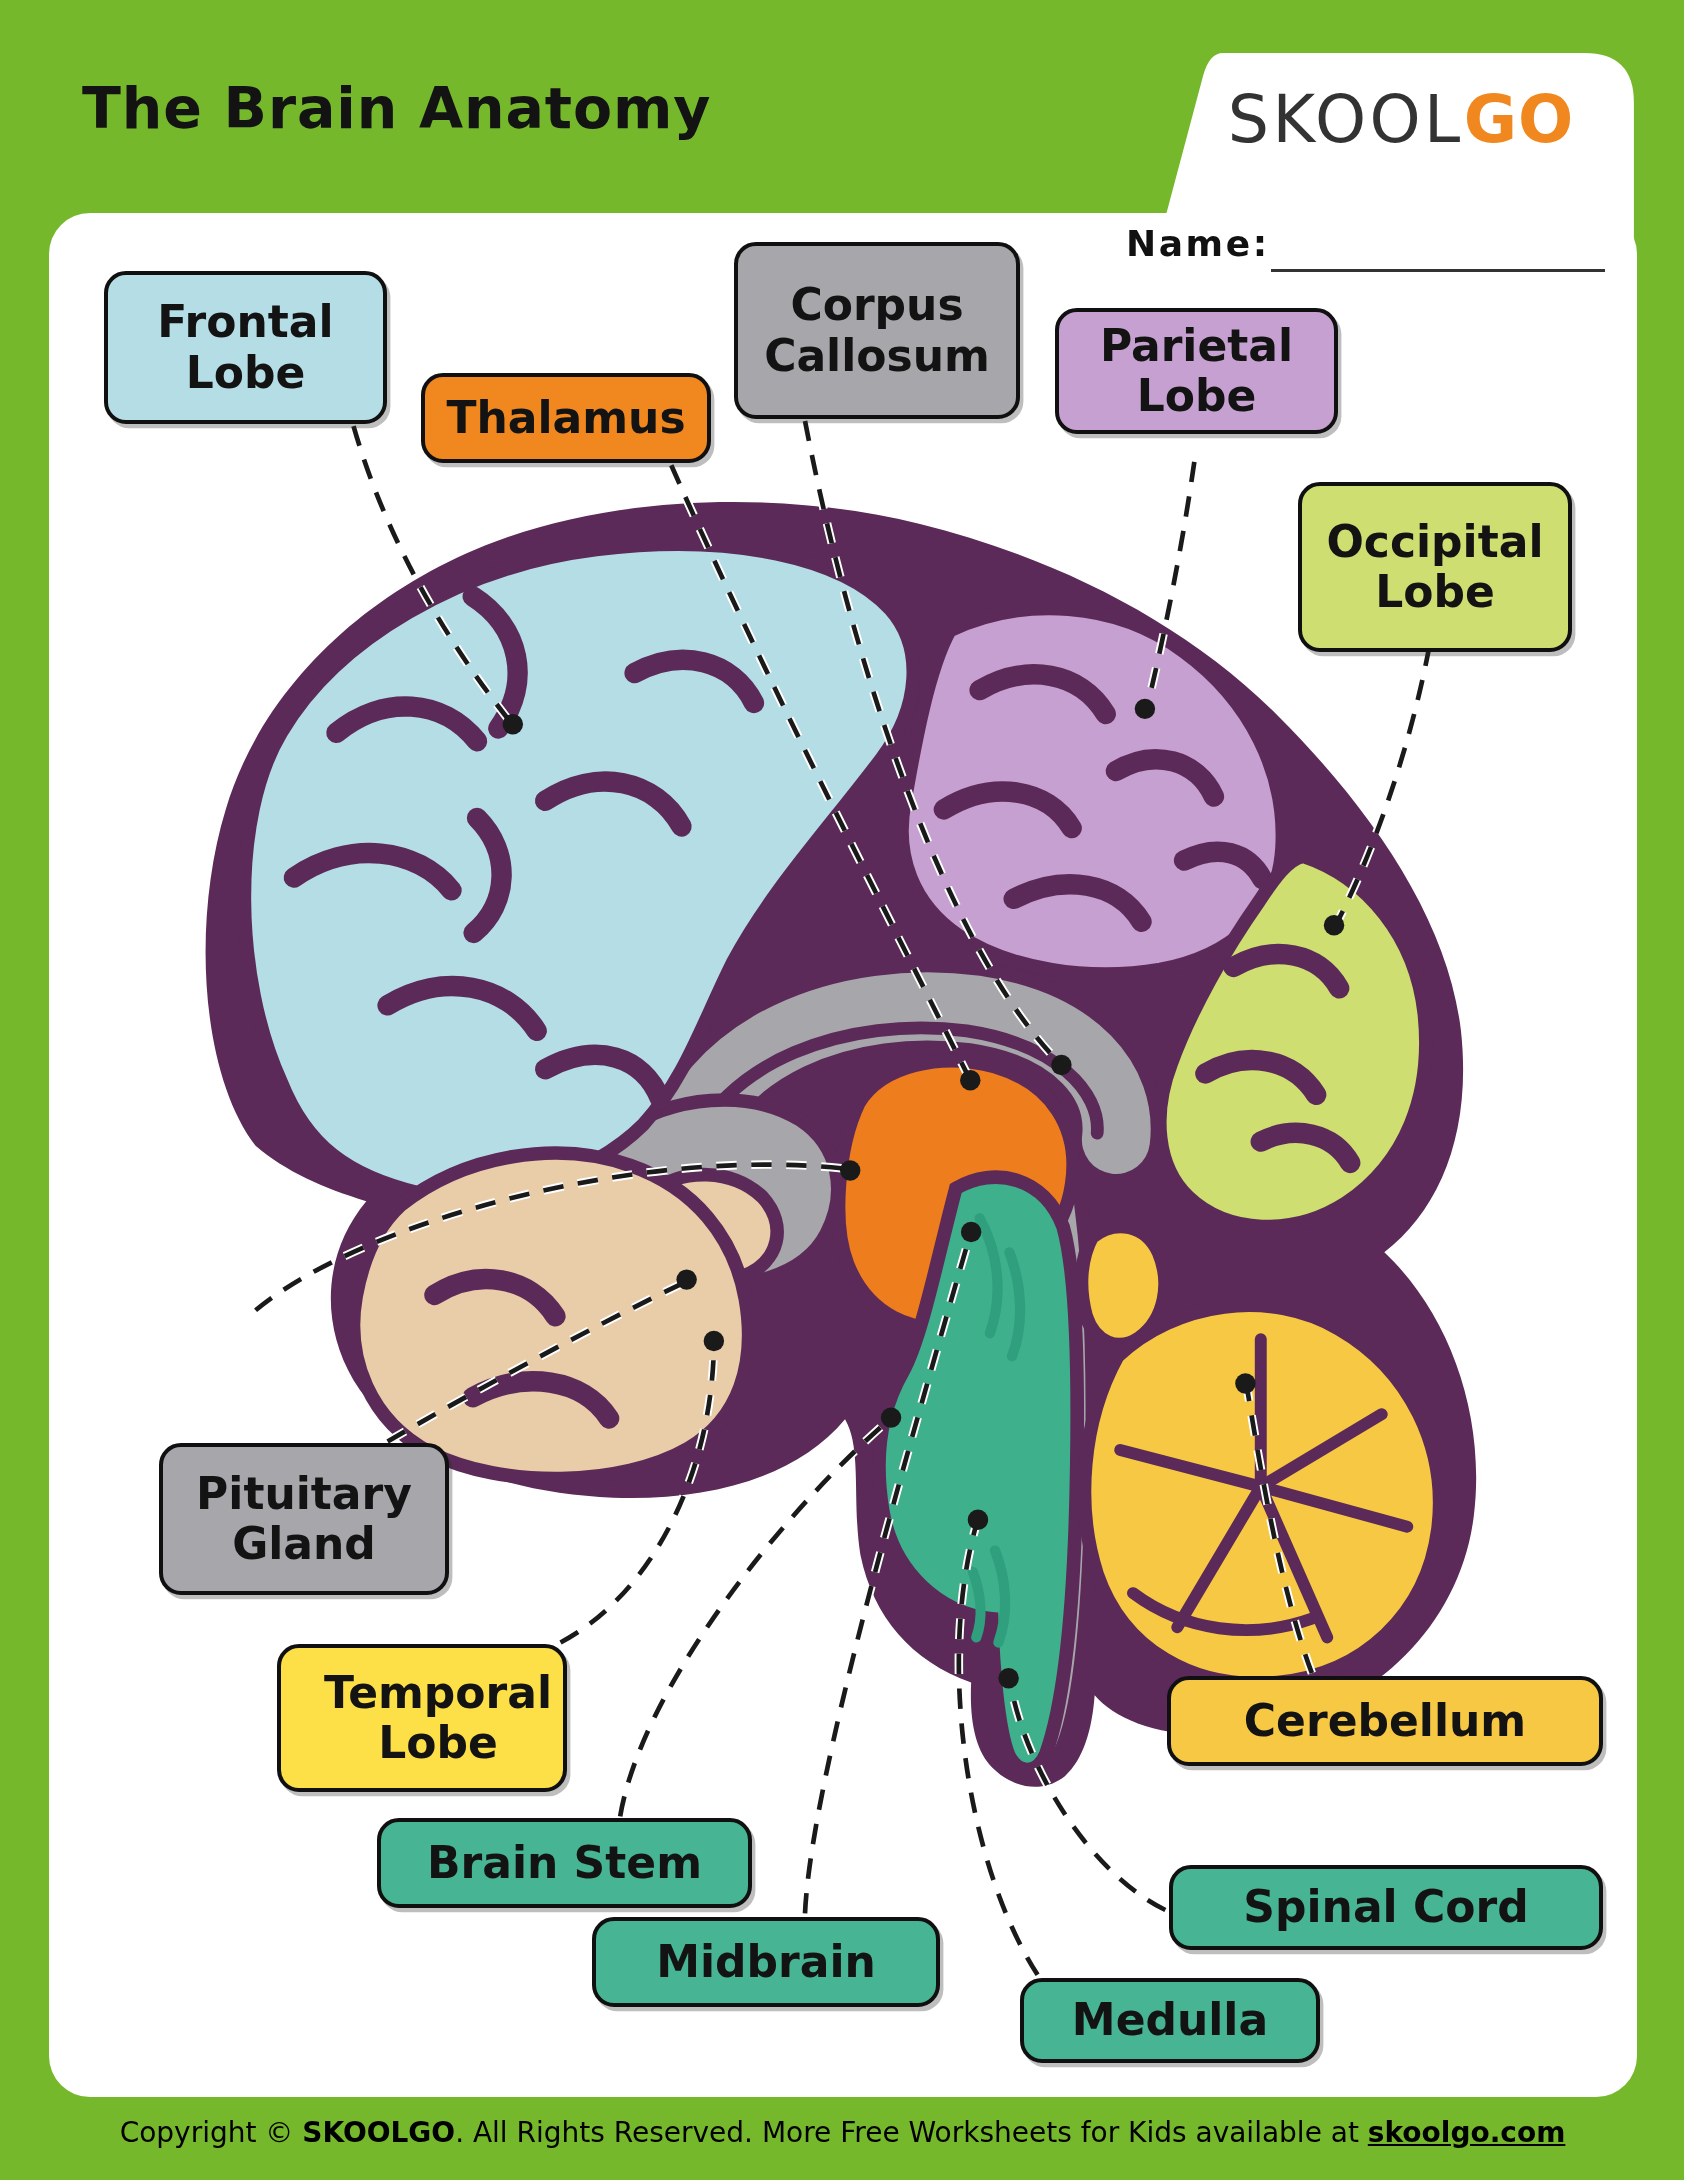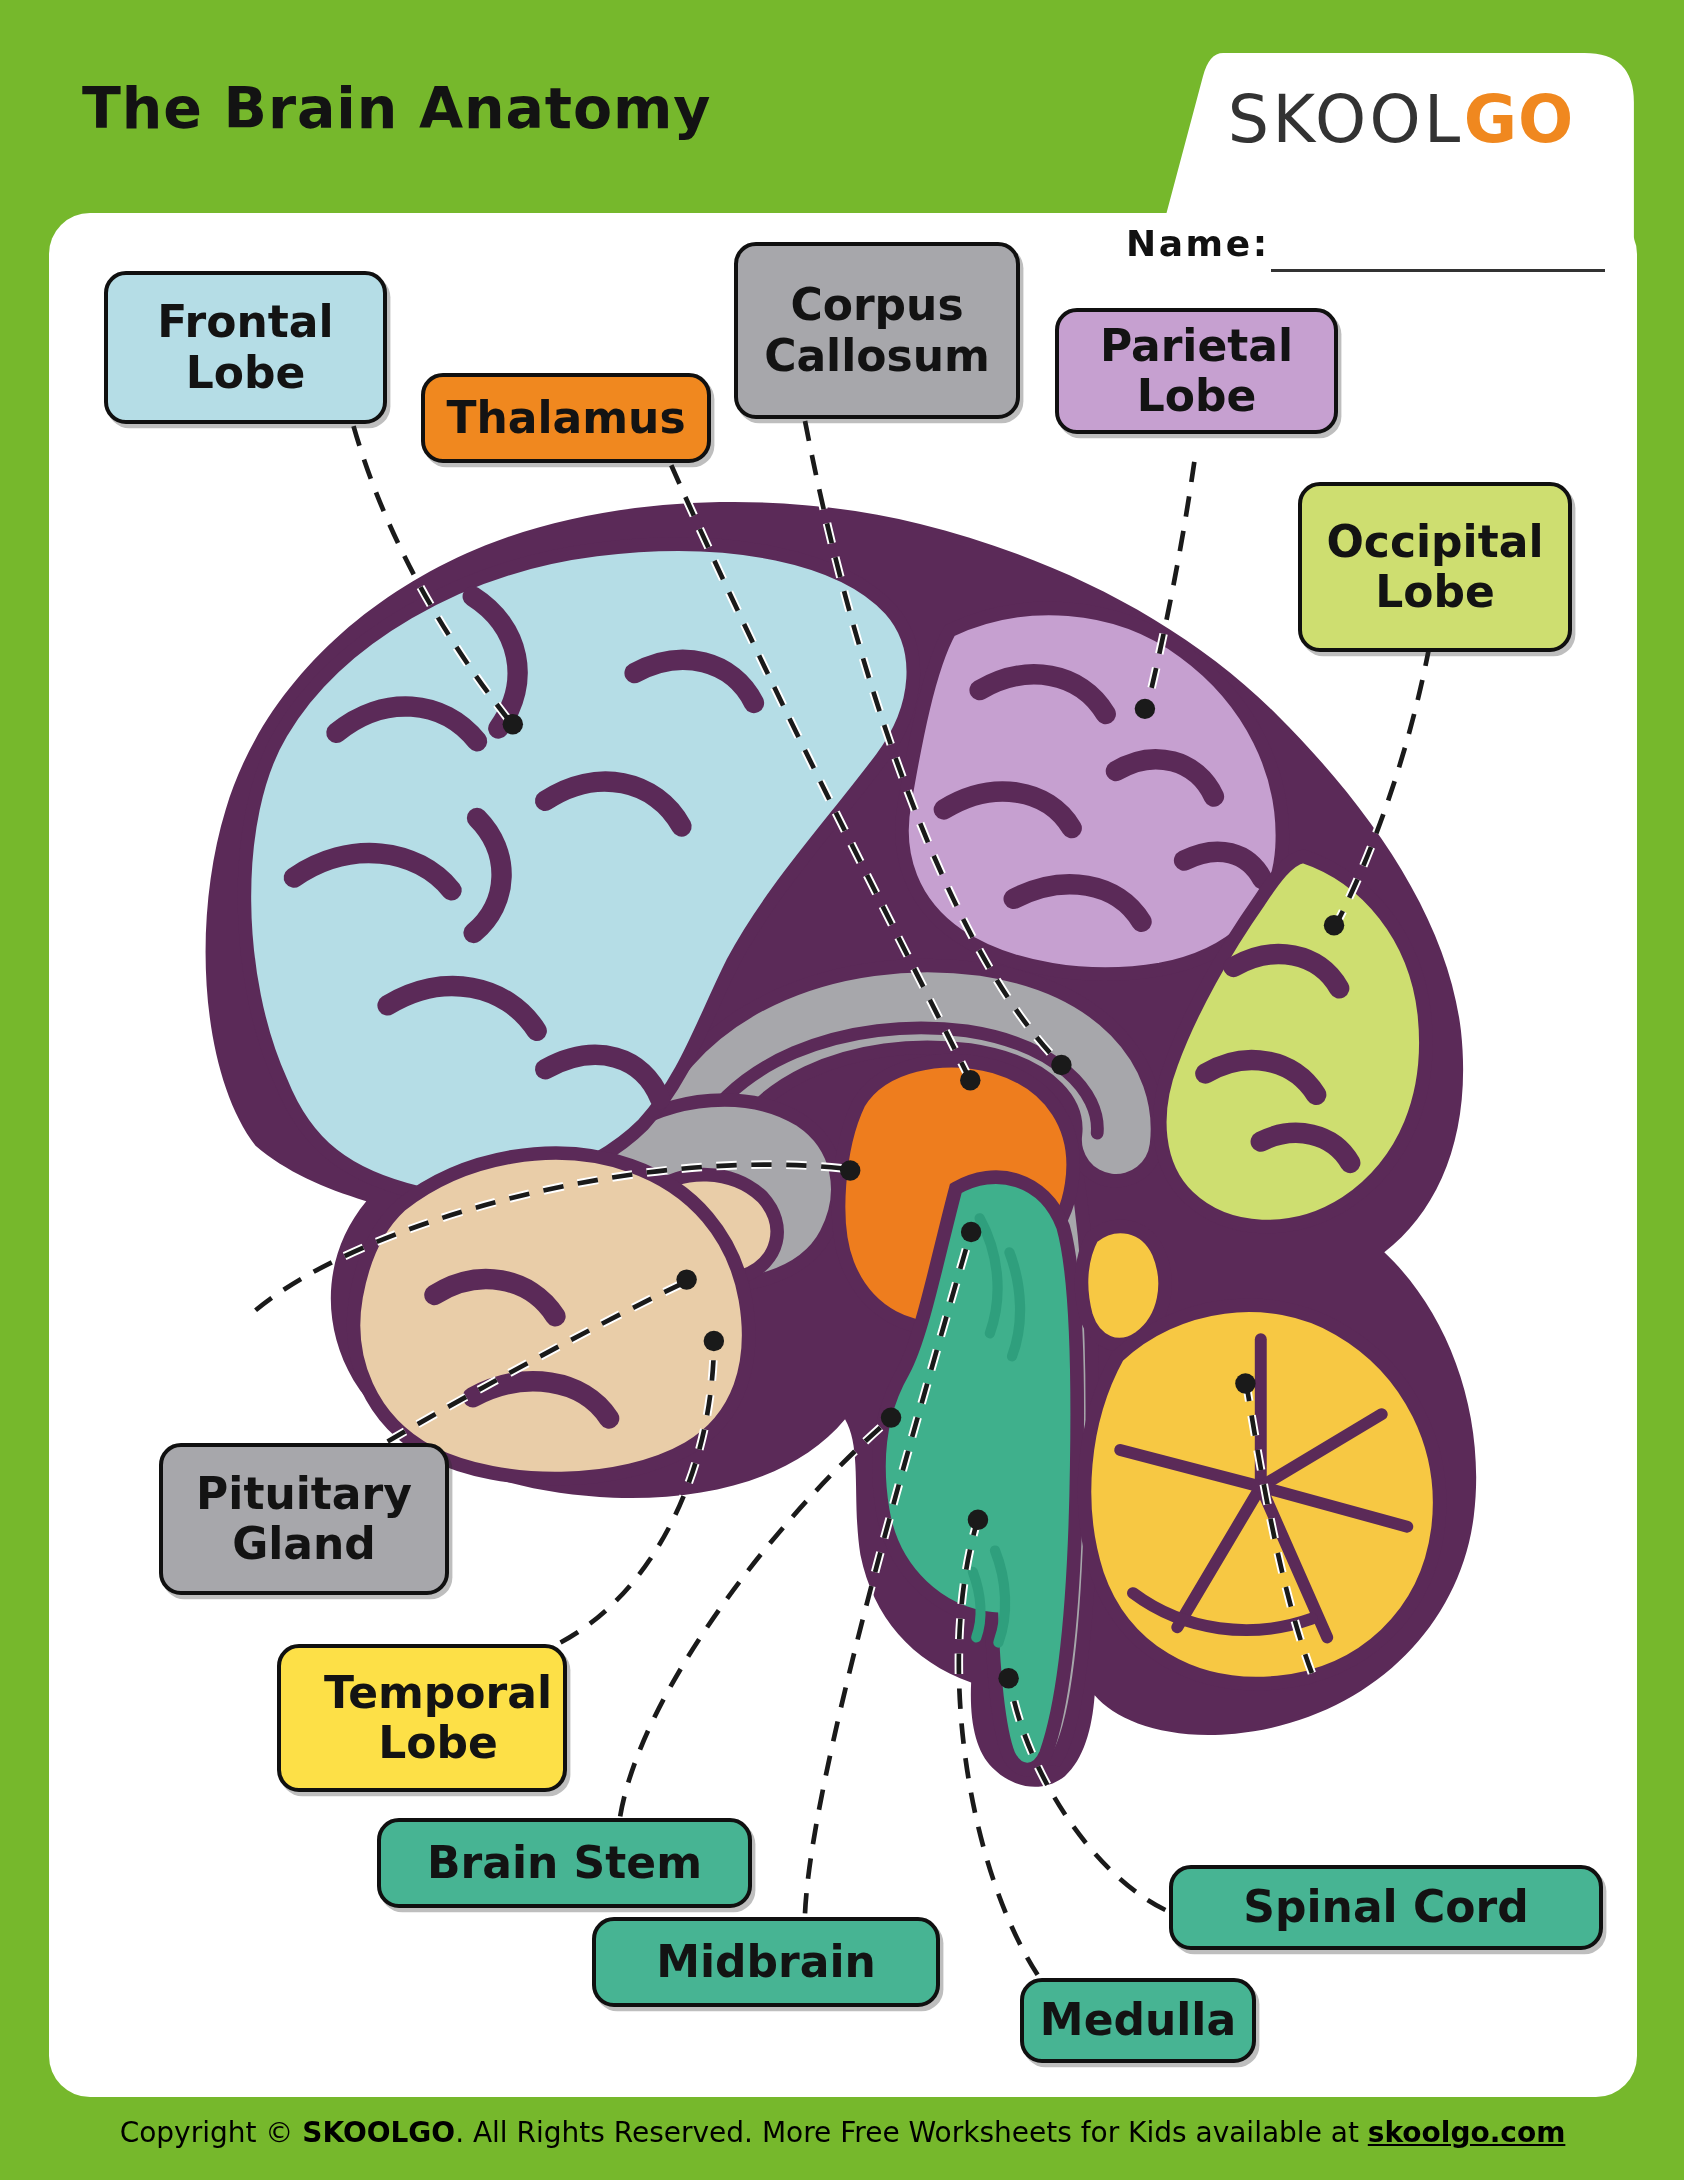--- a/index.html
+++ b/index.html
@@ -309,24 +309,27 @@
   <div class="lbl" style="left: 277px; top: 1644px; width: 290px; height: 148px; background: #fde047; padding-left: 32px;">
     <span>Temporal</span>
     <span>Lobe</span>
   </div>
   <div class="lbl" style="left: 377px; top: 1818px; width: 375px; height: 90px; background: rgb(71, 180, 147);">
     <span>Brain Stem</span>
   </div>
   <div class="lbl" style="left: 592px; top: 1917px; width: 348px; height: 90px; background: rgb(71, 180, 147); text-align: center;">
     <span>Midbrain</span>
   </div>
+  <div class="lbl" style="left: 1167px; top: 1676px; width: 436px; height: 90px; background: rgb(247, 200, 67);">
+    <span>Cerebellum</span>
+  </div>
   <div class="lbl" style="left: 1169px; top: 1865px; width: 434px; height: 85px; background: rgb(71, 180, 147);">
     <span>Spinal Cord</span>
   </div>
-  <div class="lbl" style="left: 1020px; top: 1978px; width: 236px; height: 85px; background: rgb(71, 180, 147);">
+  <div class="lbl" style="left: 1020px; top: 1978px; width: 300px; height: 85px; background: rgb(71, 180, 147);">
     <span>Medulla</span>
   </div>
 
   <div class="footer">
     <span>Copyright © </span><b>SKOOLGO</b><span>. All Rights Reserved. More Free Worksheets for Kids available at </span><span class="link">skoolgo.com</span>
   </div>
 
 </div>
 
 

